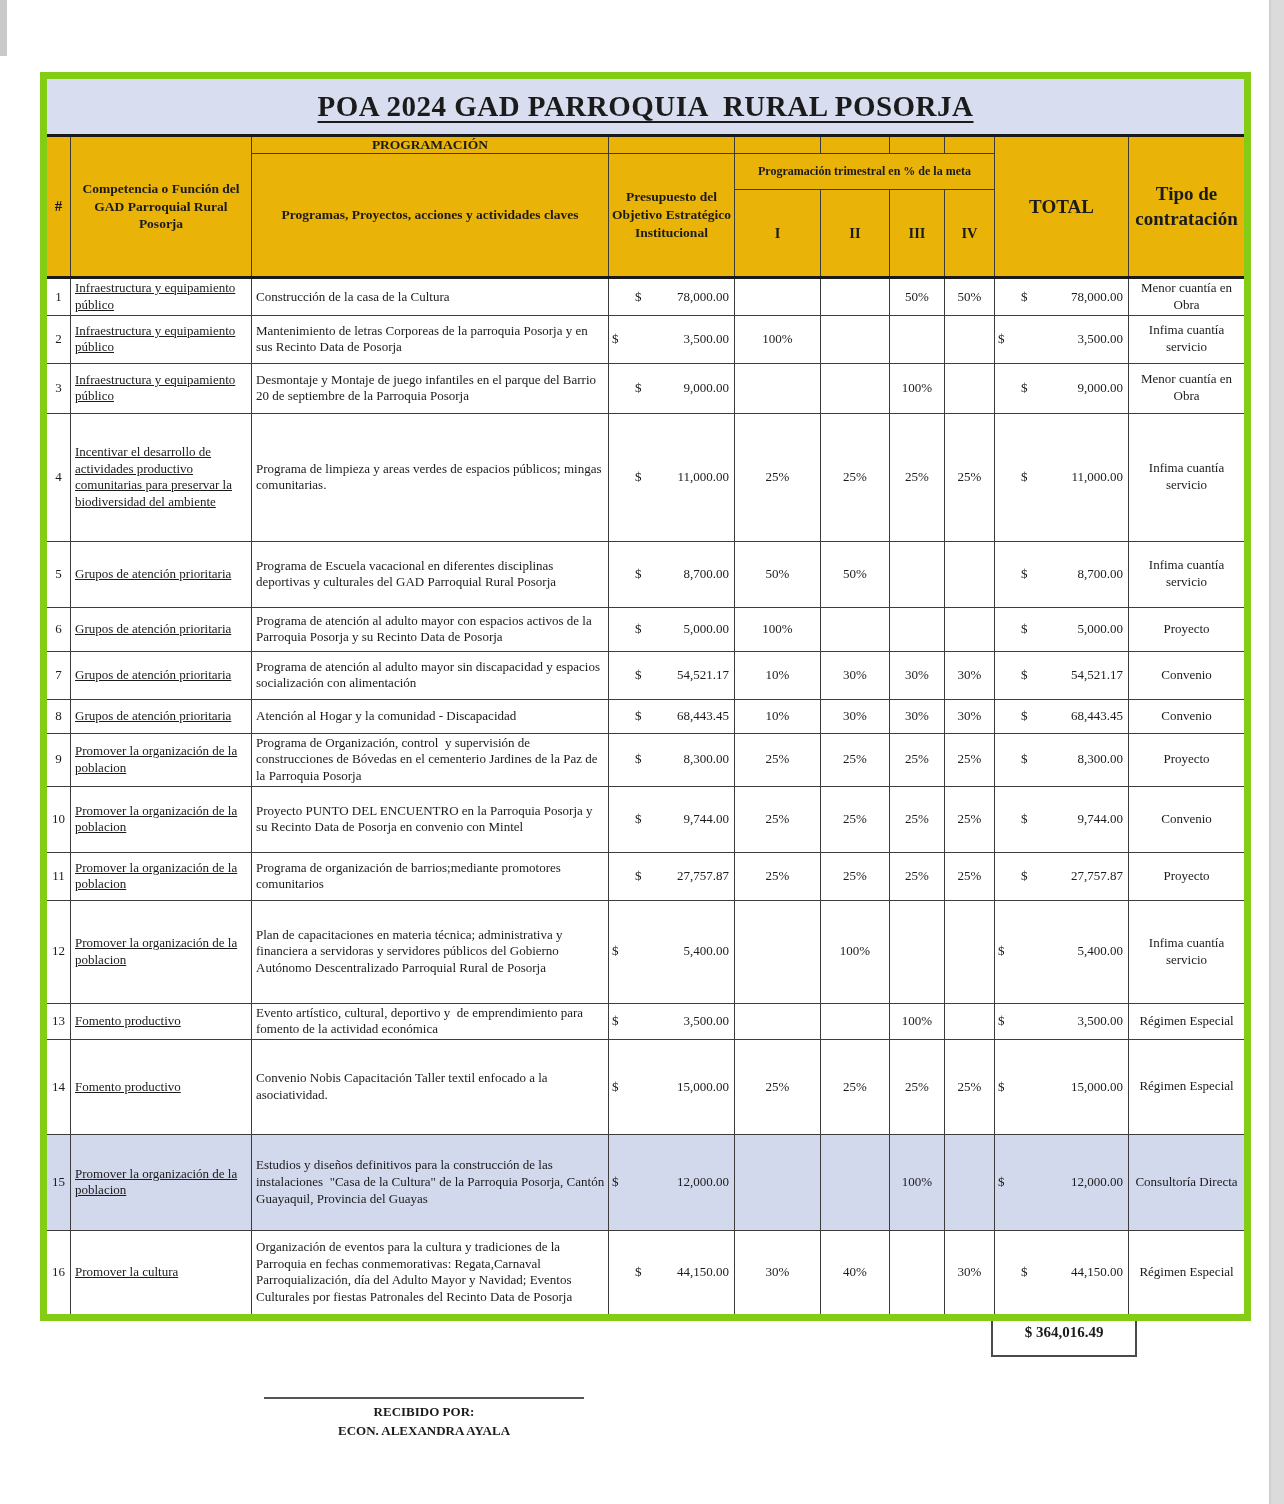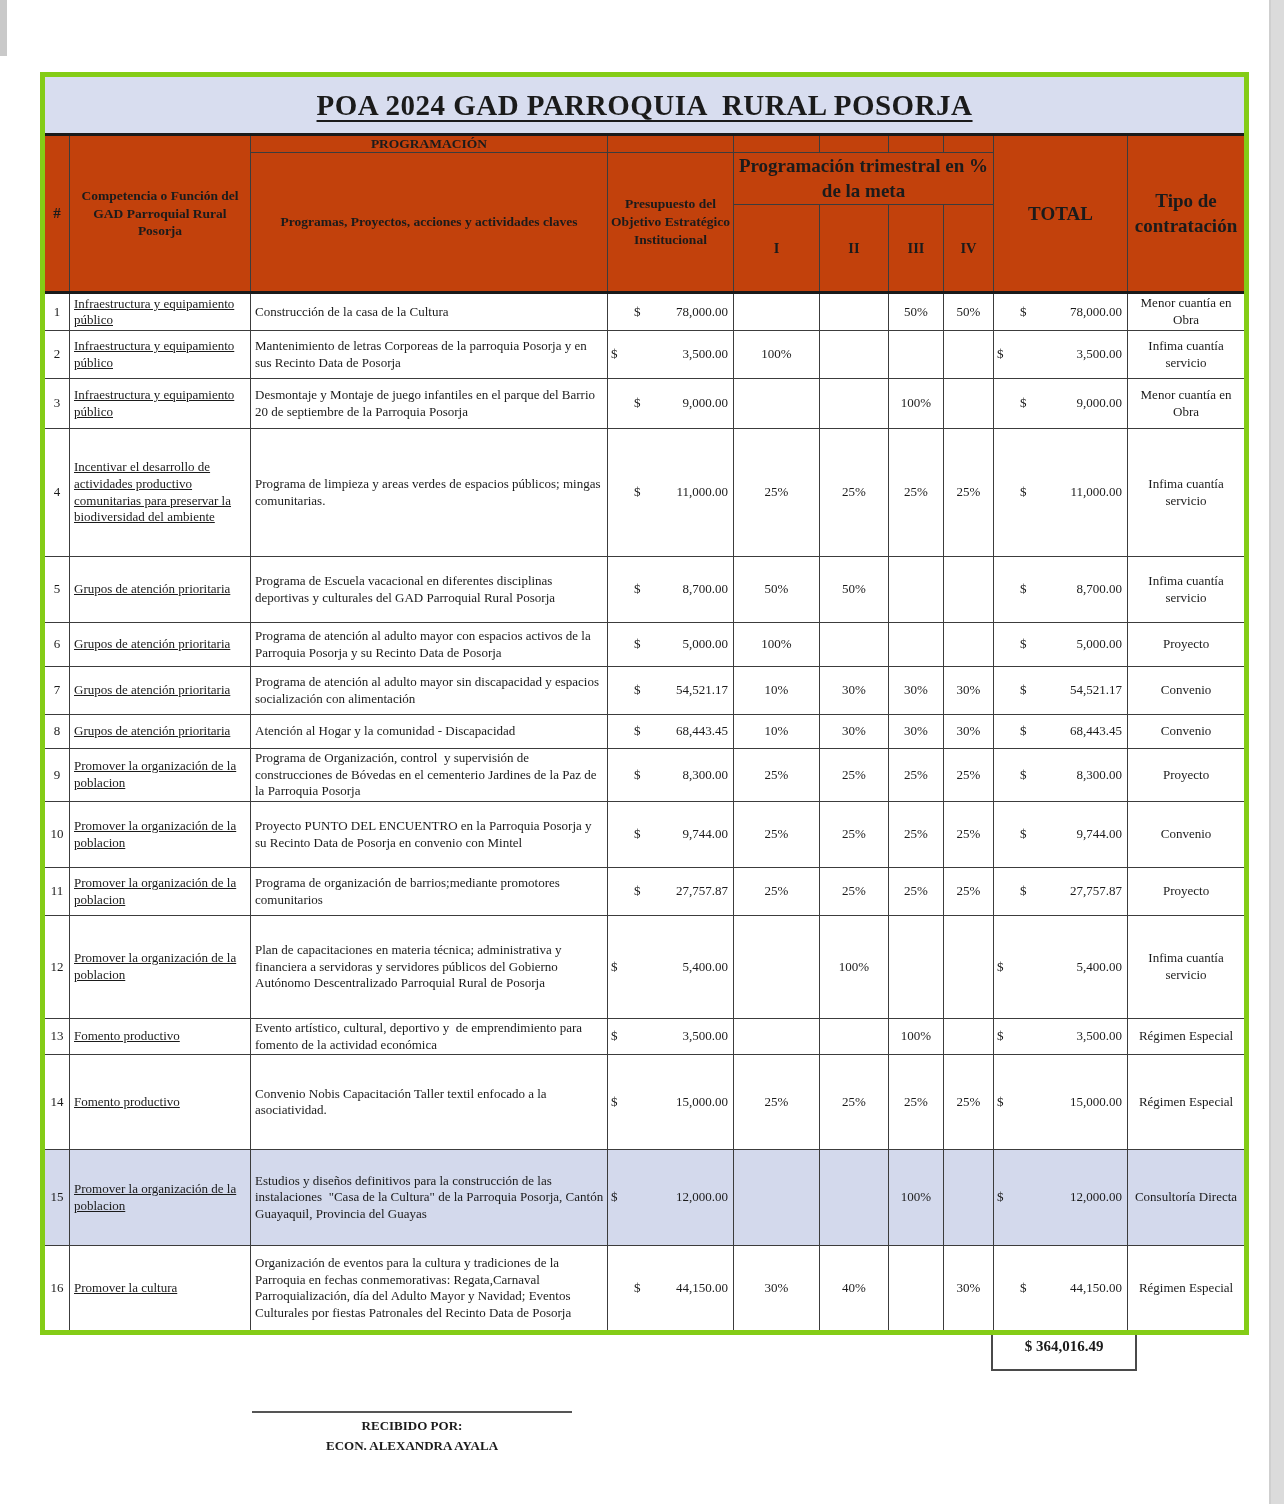--- a/index.html
+++ b/index.html
@@ -7,38 +7,38 @@
     width:1284px;height:1504px;position:relative;background:#ffffff;
     font-family:"Liberation Serif","DejaVu Serif",serif;color:#1b1b1b;
     overflow:hidden;
   }
   
   .edge-right{position:absolute;right:0;top:0;width:13px;height:1504px;background:#dbdbdb;border-left:2px solid #cfcfcf;}
   .edge-left-top{position:absolute;left:0;top:0;width:7px;height:56px;background:#c9c9c9;}
 
   .sheet{position:absolute;left:40px;top:72px;width:1204px;}
 
-  table{border-collapse:collapse;table-layout:fixed;width:1204px;border:5px solid #84cc16;}
+  table{border-collapse:collapse;table-layout:fixed;width:1204px;border:7px solid #84cc16;}
   th,td{border:1px solid #3c3c3c;vertical-align:middle;overflow:hidden;padding:1px 3px;box-sizing:border-box;}
 
   
   .title-cell{background:#d8ddef;border-bottom:3px solid #1a1a1a;height:60px;text-align:center;padding:0;}
   .title-text{font-size:29px;font-weight:bold;text-decoration:underline;text-underline-offset:5px;white-space:pre-wrap;letter-spacing:.5px;}
 
   
-  thead th{background:#c2410c;font-weight:bold;text-align:center;}
+  thead th{background:#eab308;font-weight:bold;text-align:center;}
   .h-thin{height:18px;}
   .h-meta{height:36px;}
   .h-quarters{height:88px;}
   .th-num{font-size:15px;}
   .th-comp{font-size:13.5px;line-height:1.3;}
   .th-programacion{font-size:13.5px;padding:0;}
   .th-programas{font-size:13.5px;}
   .th-presup{font-size:13.5px;line-height:1.35;}
-  .th-meta-label{font-size:19px;line-height:1.3;}
+  .th-meta-label{font-size:12px;line-height:1.3;}
   .th-quarter{font-size:14.5px;}
   .th-total{font-size:19px;}
   .th-tipo{font-size:19px;line-height:1.3;}
 
   
   tbody tr:first-child td{border-top:3px solid #1a1a1a;}
   tbody td{font-size:13px;line-height:1.28;}
   td.t-num{text-align:center;}
   td.t-comp{text-align:left;padding-left:4px;text-decoration:underline;}
   td.t-prog{text-align:left;padding-left:4px;white-space:pre-wrap;}
@@ -69,21 +69,21 @@
   tbody tr:nth-child(16){height:87px;}
 
   
   .grand-total{margin-left:951px;width:146px;height:36px;border:2px solid #4a4a4a;border-top:none;
     box-sizing:border-box;font-weight:bold;font-size:15px;text-align:center;padding-top:3px;}
 
   
   .signatures{position:relative;height:110px;margin-top:40px;}
   .sig{position:absolute;top:0;text-align:center;font-weight:bold;font-size:13px;line-height:1.5;}
   .sig-line{border-top:2px solid #555;margin-bottom:3px;}
-  .sig-recibido{left:212px;width:320px;}
+  .sig-recibido{left:224px;width:320px;}
   .sig-elaborado{left:780px;width:300px;}
 </style>
 </head>
 <body>
 
 <div class="edge-left-top"></div>
 <div class="edge-right"></div>
 
 <div class="sheet">
   <table>

